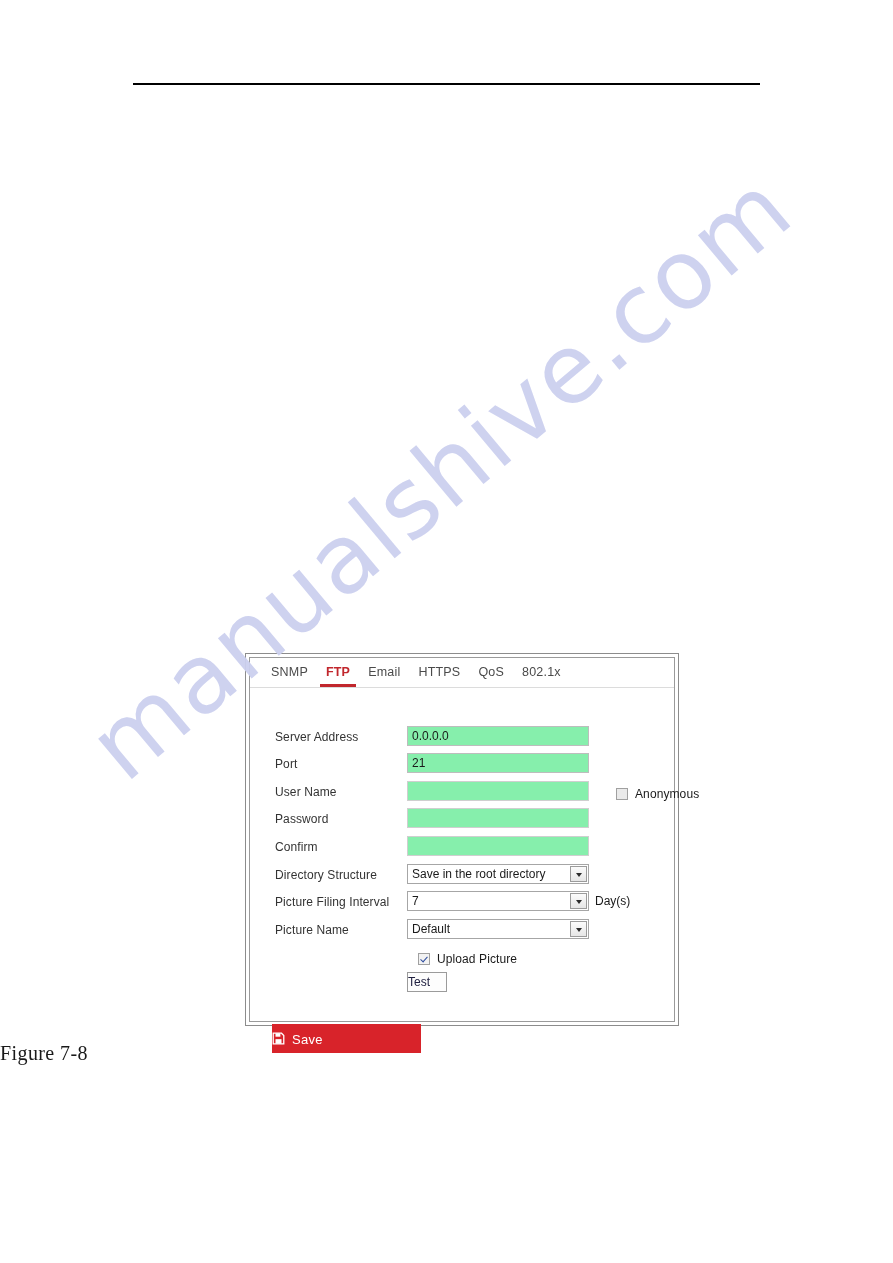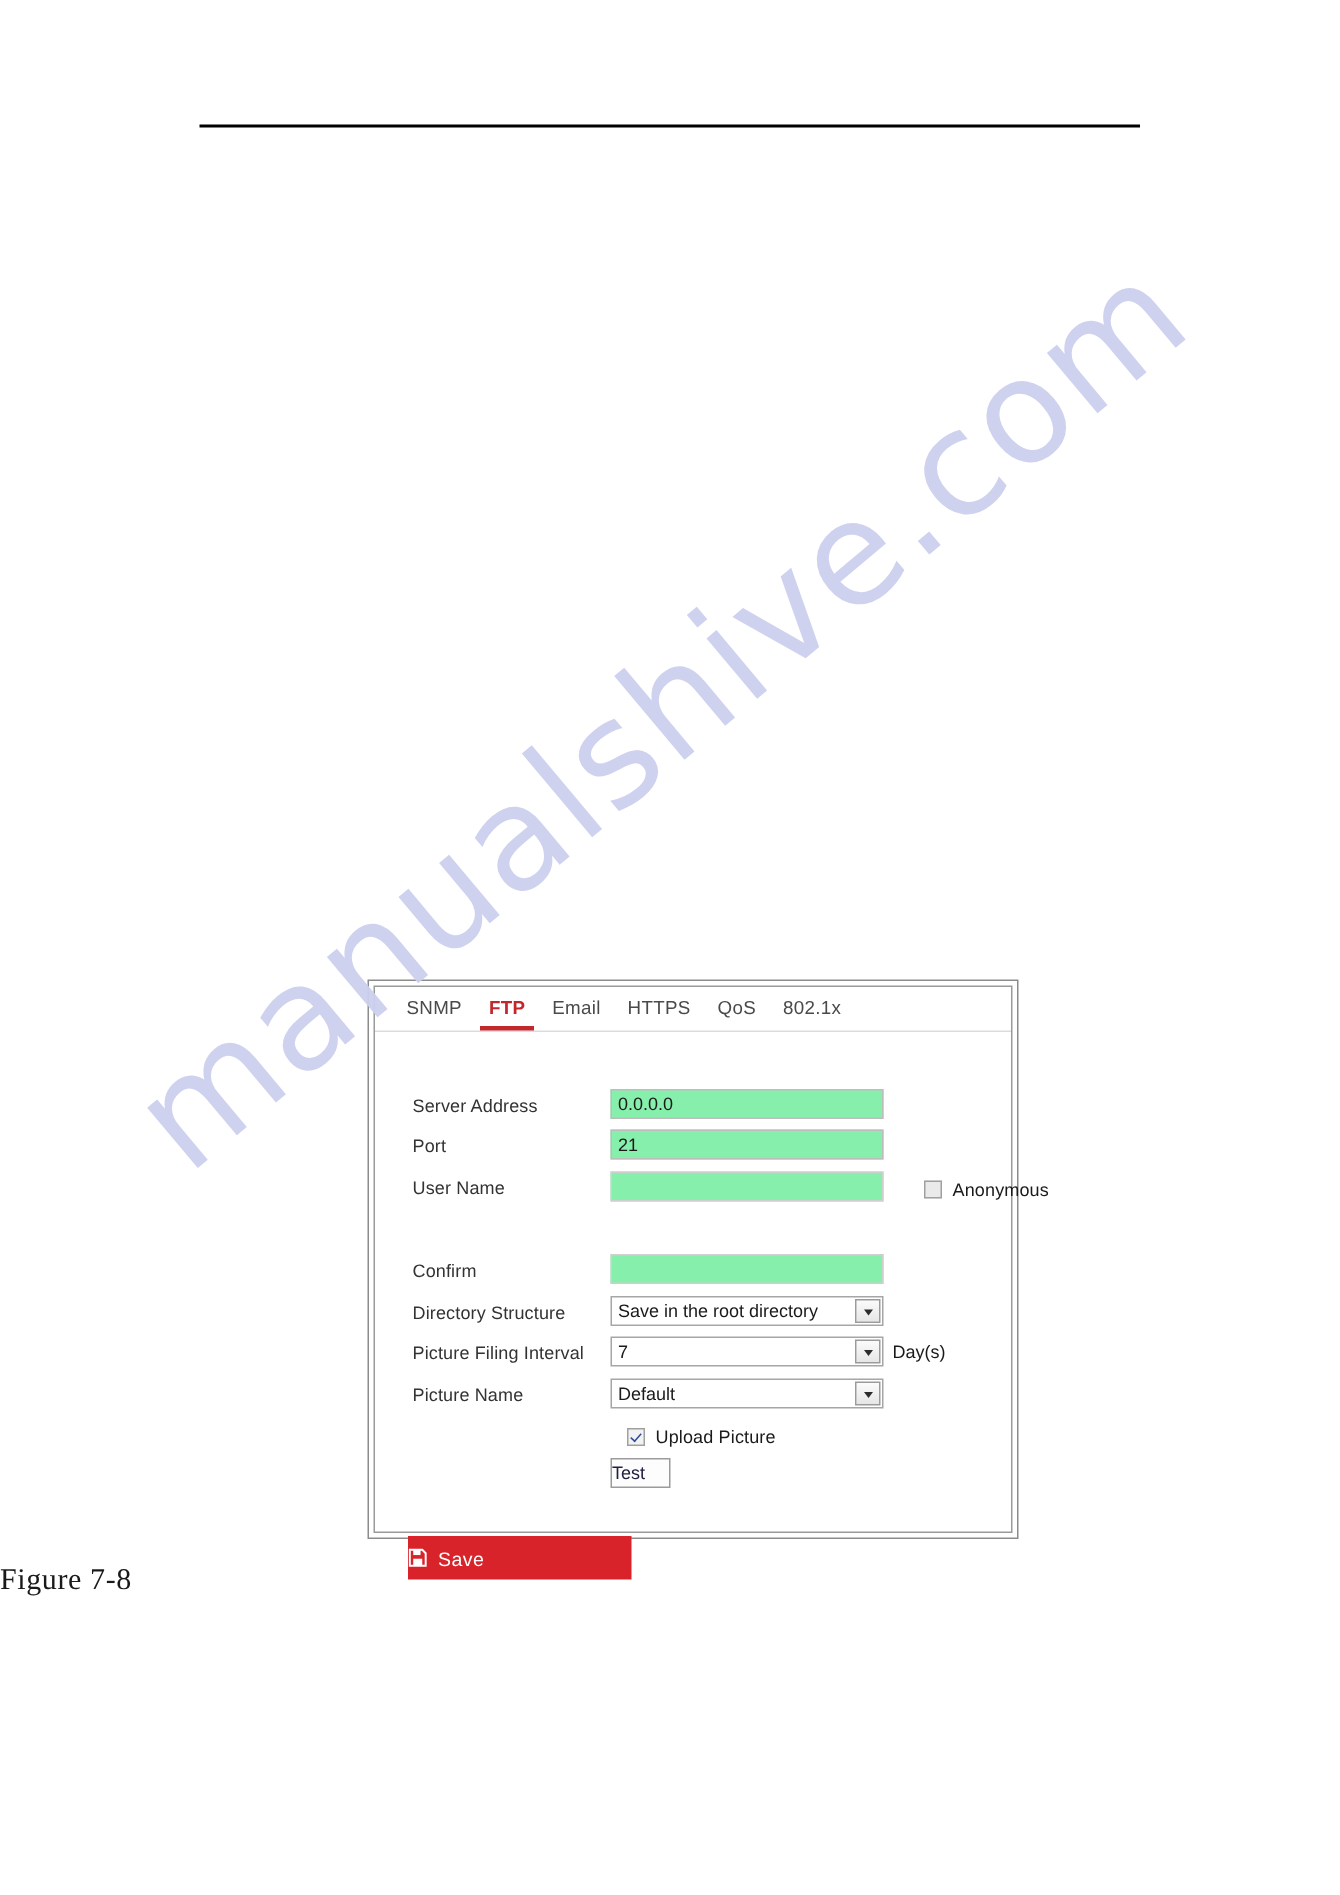--- a/index.html
+++ b/index.html
@@ -321,20 +321,24 @@
         </div>
 
         <div class="row" style="top:93px;">
           <span class="lbl">User Name</span>
           <div class="field empty"></div>
           <span class="cbwrap" style="left:350px; top:3px;padding-left:16px;">
             <span class="cbox"></span><span class="cblabel">Anonymous</span>
           </span>
         </div>
 
+        <div class="row" style="top:120px;">
+          <span class="lbl">Password</span>
+          <div class="field empty"></div>
+        </div>
 
         <div class="row" style="top:148px;">
           <span class="lbl">Confirm</span>
           <div class="field empty"></div>
         </div>
 
         <div class="row" style="top:176px;">
           <span class="lbl">Directory Structure</span>
           <div class="select">
             <span>Save in the root directory</span>

